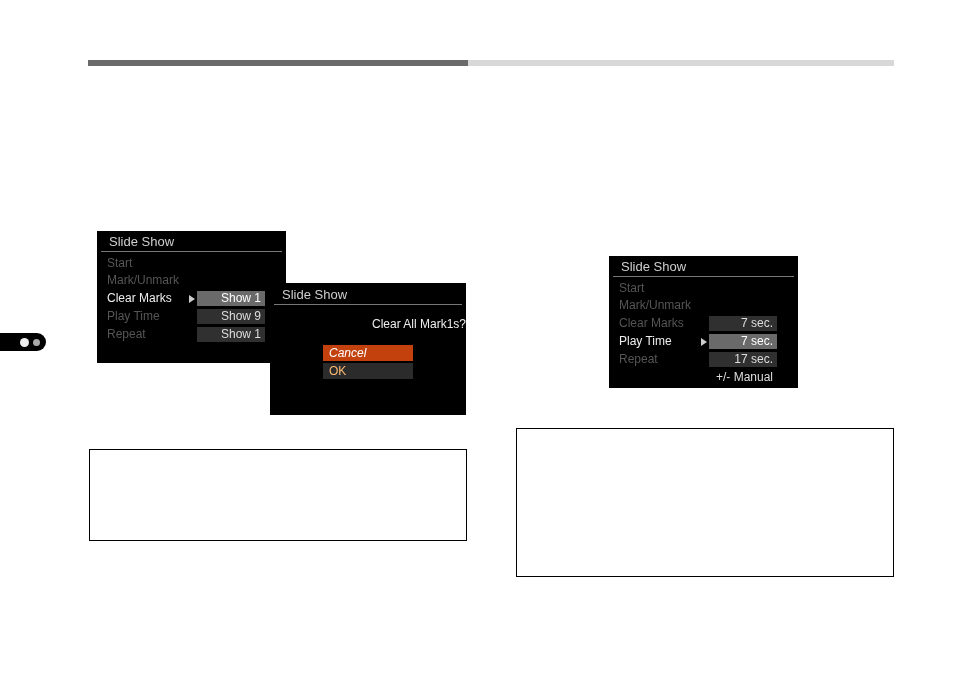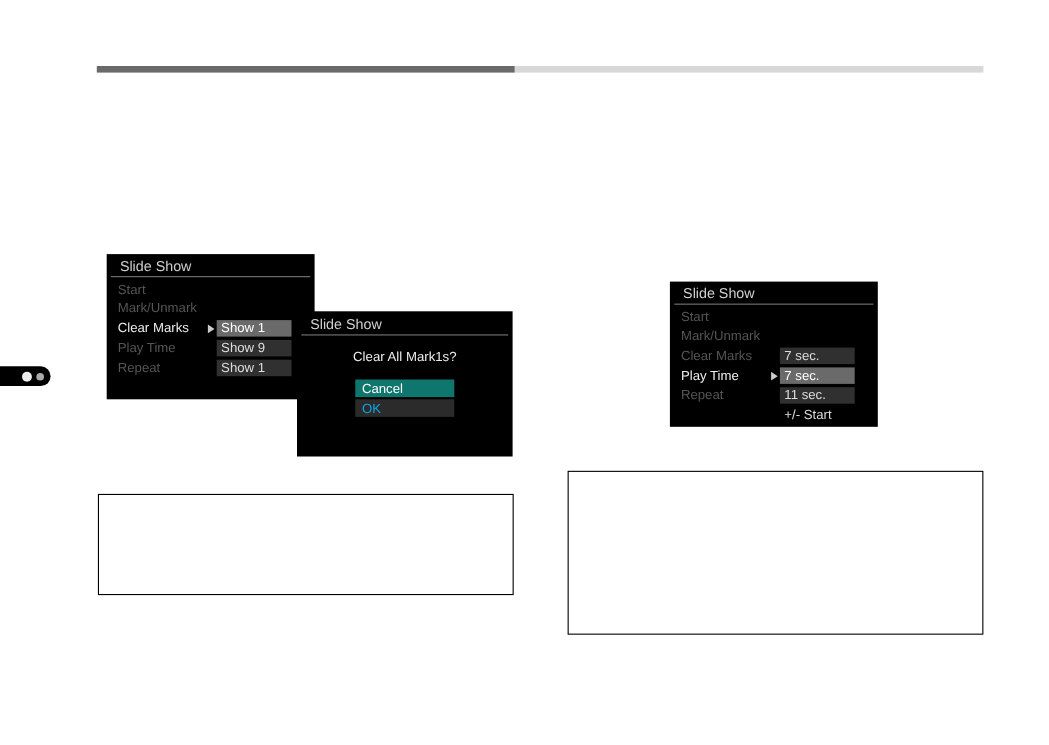--- a/index.html
+++ b/index.html
@@ -64,20 +64,21 @@
     padding: 1px 4px;
   }
   .panel .label { width: 86px; color: #555; }
   .panel .label.active { color: #eee; }
   .panel .opt {
     width: 68px;
     color: #ddd;
     background: #303030;
     margin-bottom: 1px;
     display: inline-block;
+    text-align: right;
   }
   .panel .opt.sel { background: #6a6a6a; color: #fff; }
   .panel .arrow {
     width: 0; height: 0;
     border-top: 4px solid transparent;
     border-bottom: 4px solid transparent;
     border-left: 6px solid #ccc;
     align-self: center;
     margin-right: 2px;
   }
@@ -90,37 +91,37 @@
     font-family: "Arial Narrow", Arial, sans-serif;
   }
   .dialog .title {
     color: #cfcfcf;
     font-size: 13px;
     padding: 4px 8px 2px 8px;
     border-bottom: 1px solid #777;
     margin: 0 4px 6px 4px;
   }
   .dialog .msg {
-    text-align: center;
+    text-align: right;
     color: #eee;
     padding: 6px 0 14px 0;
   }
   .dialog .btns {
     display: flex;
     flex-direction: column;
     align-items: center;
     gap: 2px;
   }
   .dialog .btn {
     width: 90px;
     background: #2b2b2b;
-    color: #0ea5e9;
+    color: #fdba74;
     padding: 1px 6px;
   }
-  .dialog .btn.sel { background: #0f766e; color: #fff; }
+  .dialog .btn.sel { background: #c2410c; color: #fff; font-style: italic; }
 
   .note-box {
     position: absolute;
     border: 1px solid #000;
     background: #fff;
   }
 </style>
 </head>
 <body>
 
@@ -182,23 +183,23 @@
     <span class="cell opt">7 sec.</span>
   </div>
   <div class="row">
     <span class="cell label active">Play Time</span>
     <span class="arrow"></span>
     <span class="cell opt sel">7 sec.</span>
   </div>
   <div class="row">
     <span class="cell label">Repeat</span>
     <span style="width:8px"></span>
-    <span class="cell opt">11 sec.</span>
+    <span class="cell opt">17 sec.</span>
   </div>
   <div class="row">
     <span class="cell label"></span>
     <span style="width:8px"></span>
-    <span class="cell opt" style="background:#000;">+/- Start</span>
+    <span class="cell opt" style="background:#000;">+/- Manual</span>
   </div>
 </div>
 
 <div class="note-box" style="left:89px; top:449px; width:378px; height:92px;"></div>
 <div class="note-box" style="left:516px; top:428px; width:378px; height:149px;"></div>
 
 </body></html>

